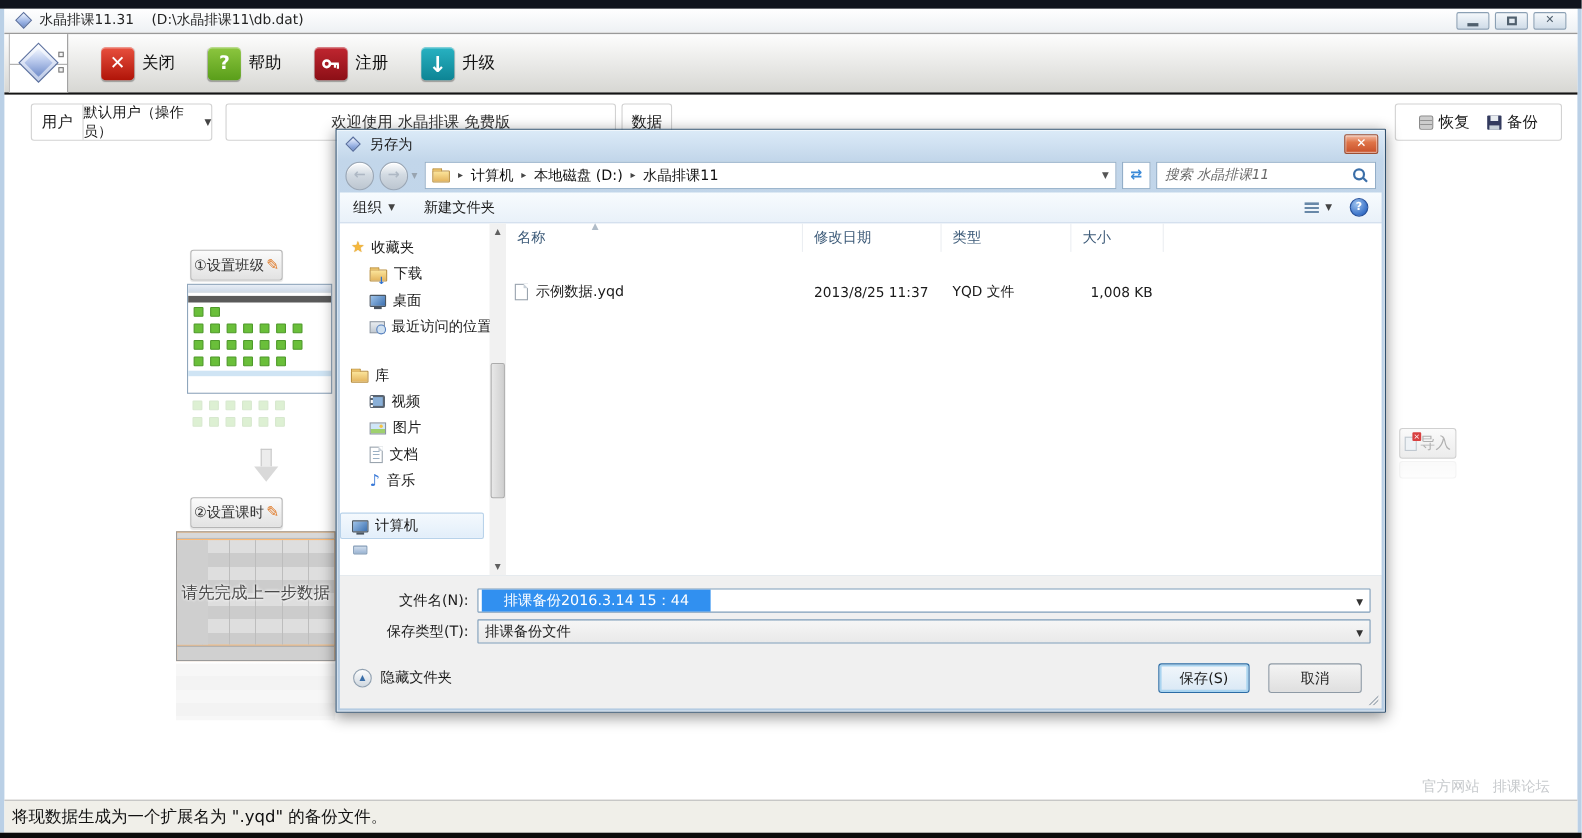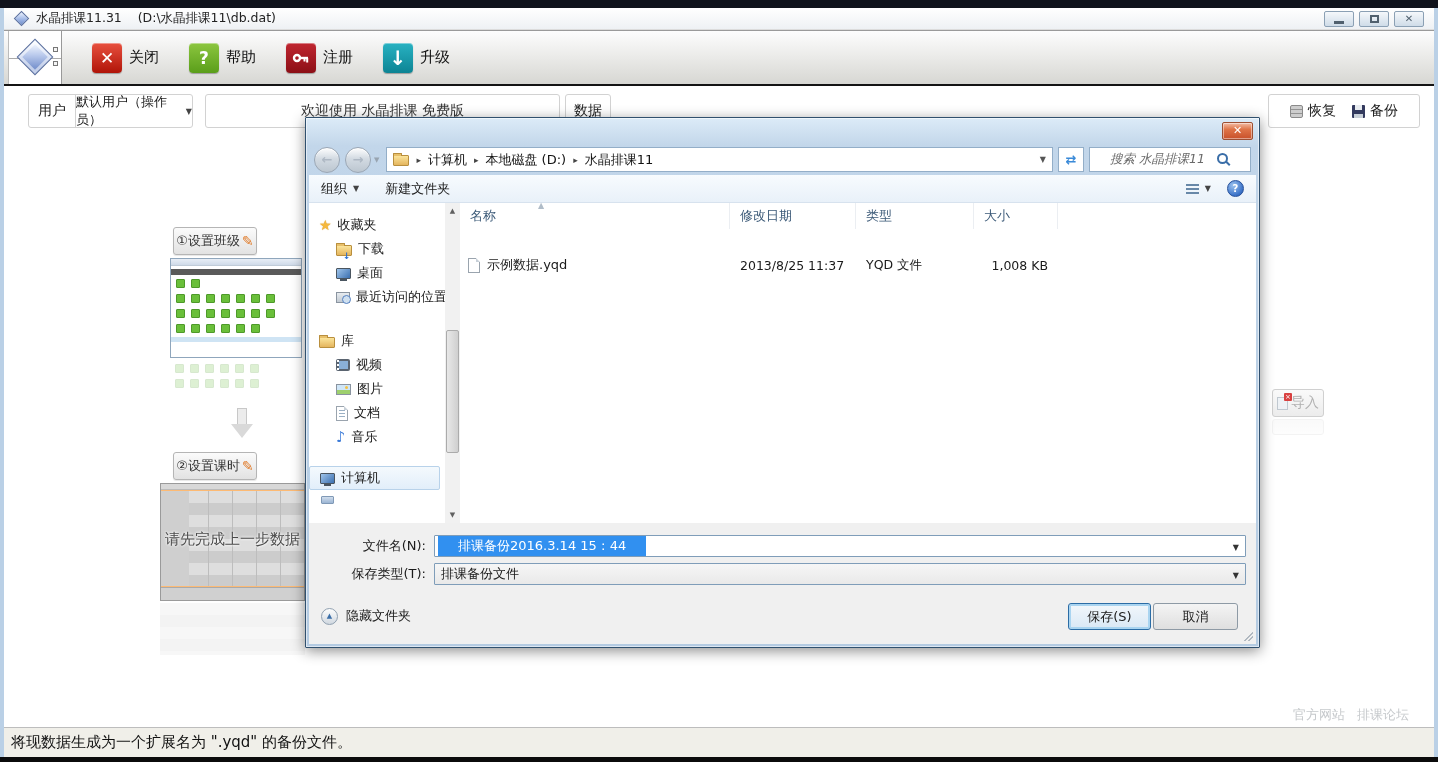--- a/index.html
+++ b/index.html
@@ -149,22 +149,22 @@
     display:flex; align-items:center; padding:0 6px; gap:7px; }
   .folder-ico { width:16px; height:11px; background:linear-gradient(#fbe49a,#e4b55e);
     border:1px solid #b98f3e; border-radius:1px; position:relative; margin-top:2px; flex:none; }
   .folder-ico::before { content:""; position:absolute; top:-3px; left:-1px; width:7px; height:2px;
     background:#e8c06a; border:1px solid #b98f3e; border-bottom:none; border-radius:1px 1px 0 0; }
   .crumb-sep { font-size:9px; color:#444; }
   .crumb-item { font-size:13px; color:#111; }
   .crumb-caret { margin-left:auto; font-size:8px; color:#555; }
   .refresh-btn { width:26px; height:25px; background:#fff; border:1px solid #93aec8; flex:none;
     display:flex; align-items:center; justify-content:center; color:#3a8ad8; font-weight:bold; font-size:13px; }
-  .search-box { width:162px; height:25px; background:#fff; border:1px solid #93aec8; flex:none;
-    display:flex; align-items:center; padding:0 20px; }
+  .search-box { width:200px; height:25px; background:#fff; border:1px solid #93aec8; flex:none;
+    display:flex; align-items:center; padding:0 7px; }
   .search-text { flex:1; font-style:italic; color:#6a6a6a; font-size:12.5px; }
   .mag { position:relative; width:13px; height:13px; flex:none; }
   .mag::before { content:""; position:absolute; left:0; top:0; width:7px; height:7px;
     border:2px solid #3a6ea8; border-radius:50%; }
   .mag::after { content:""; position:absolute; right:1px; bottom:0; width:2px; height:5px;
     background:#3a6ea8; transform:rotate(-45deg); }
 
   .dlg-cmd { position:absolute; left:3px; right:3px; top:57px; height:28px;
     background:linear-gradient(#f7fbfe,#e9f1f9); border-bottom:1px solid #d7e2ee;
     display:flex; align-items:center; padding:0 12px; gap:26px; font-size:13px; color:#1a1a1a; }
@@ -242,21 +242,21 @@
   .sel-text { background:#3190f0; color:#fff; font-size:13px; padding:1px 20px; white-space:pre; }
   .plain-text { font-size:13px; padding-left:3px; }
 
   .hide-folders { position:absolute; left:12px; top:84px; display:flex; align-items:center; gap:8px; font-size:13px; }
   .hf-circ { width:17px; height:17px; border-radius:50%; border:1px solid #90a0b0;
     background:linear-gradient(#fdfdfd,#d0d8e0); display:flex; align-items:center; justify-content:center;
     font-size:7px; color:#3a6ea8; }
   .dlg-btn { position:absolute; top:80px; height:27px; border-radius:3px; font-size:13px;
     display:flex; align-items:center; justify-content:center; }
   .btn-save { left:744px; width:83px; border:1px solid #2b6ca5;
-    background:linear-gradient(#f2f7fb,#d9e8f5); box-shadow: inset 0 0 0 2px #a9d4f0; margin-left: 15px; }
+    background:linear-gradient(#f2f7fb,#d9e8f5); box-shadow: inset 0 0 0 2px #a9d4f0; }
   .btn-cancel { left:844px; width:85px; border:1px solid #8e9aa5;
     background:linear-gradient(#f4f4f4,#dfdfdf); }
   .grip { position:absolute; right:3px; bottom:3px; width:11px; height:11px;
     background:
       linear-gradient(135deg, transparent 0 58%, #b0b8c0 58% 66%, transparent 66% 76%, #b0b8c0 76% 84%, transparent 84%); }
 </style>
 </head>
 <body>
 
 <div id="app">
@@ -424,20 +424,24 @@
   <div class="import-reflect"></div>
 
   <div class="footer-link link-site">官方网站</div>
   <div class="footer-link link-forum">排课论坛</div>
 
   <div class="statusbar">将现数据生成为一个扩展名为 ".yqd" 的备份文件。</div>
   <div class="bottom-strip"></div>
 
   <div class="dialog">
 
+    <div class="dlg-title">
+      <span class="dlg-diamond"></span>
+      <span class="dlg-title-text">另存为</span>
+    </div>
     <div class="dlg-close">✕</div>
 
     <div class="dlg-nav">
       <span class="nav-circ">←</span>
       <span class="nav-circ">→</span>
       <span class="nav-mini-caret">▼</span>
       <span class="crumb-bar">
         <span class="folder-ico"></span>
         <span class="crumb-sep">▸</span>
         <span class="crumb-item">计算机</span>

